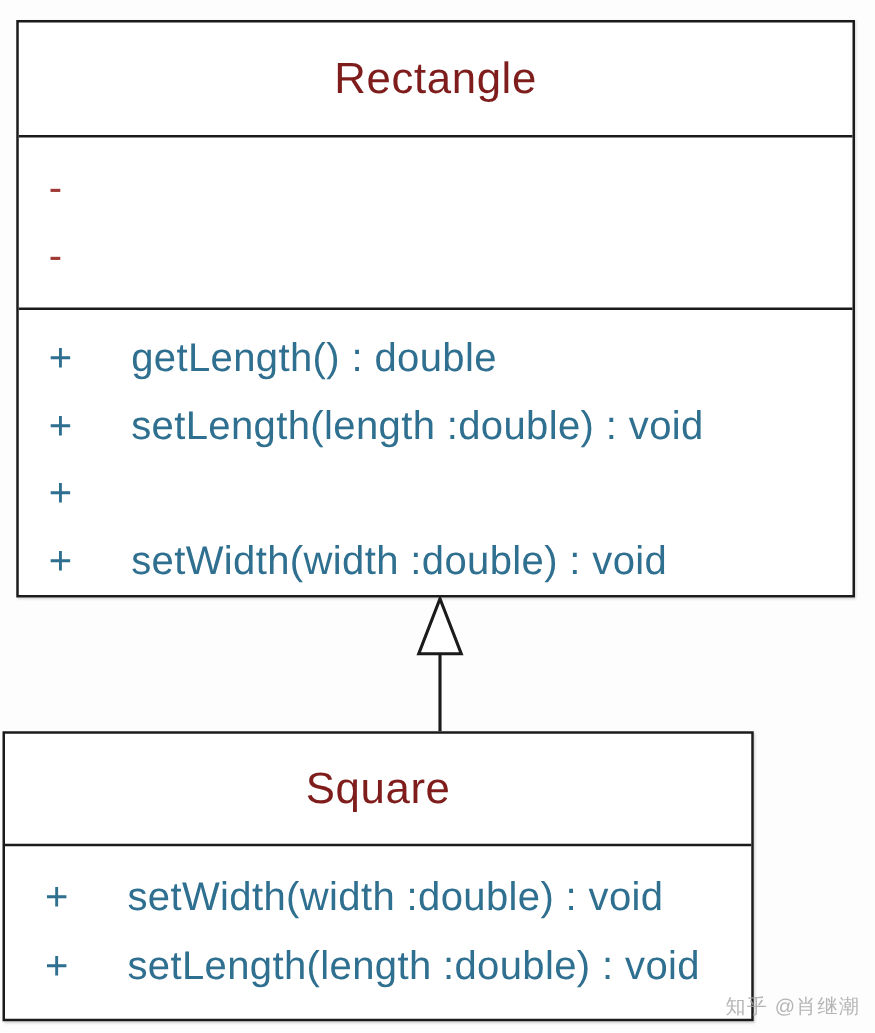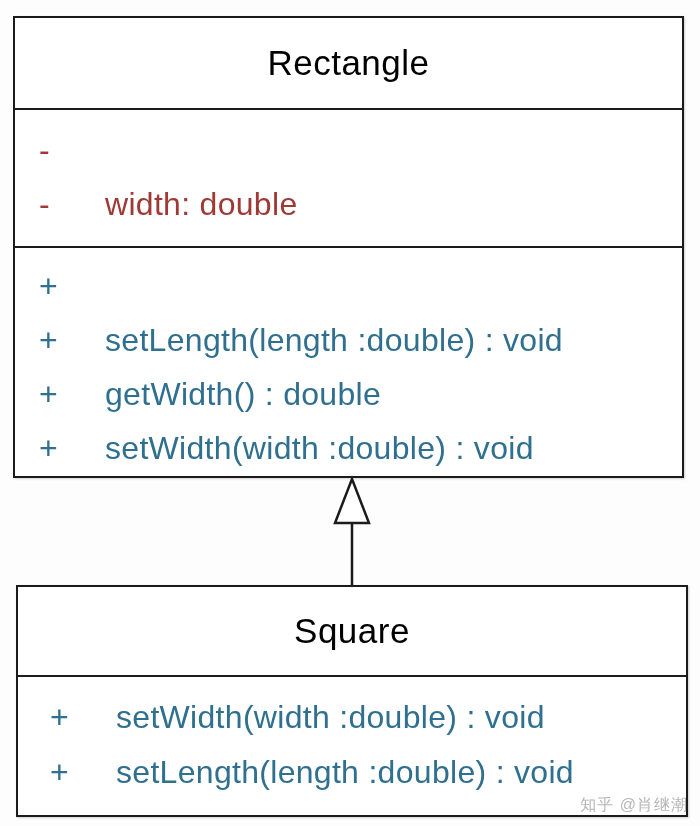--- a/index.html
+++ b/index.html
@@ -11,26 +11,26 @@
   }
   .canvas { position: relative; width: 700px; height: 826px; }
 
   .class-box {
     position: absolute;
     background: #ffffff;
     border: 2px solid #1b1b1b;
     box-shadow: 1px 1px 2px rgba(0,0,0,0.18);
   }
   .class-box.rectangle { left: 13px; top: 16px; width: 671px; height: 462px; }
-  .class-box.square    { left: 16px; top: 585px; width: 672px; height: 232px; }
+  .class-box.square    { left: 2px; top: 585px; width: 601px; height: 232px; }
 
   .title-section {
     display: flex; align-items: center; justify-content: center;
     border-bottom: 2px solid #1b1b1b;
-    color: #000000;
+    color: #7f1d1d;
     font-size: 35px;
     letter-spacing: 0.5px;
   }
   .rectangle .title-section { height: 92px; }
   .square .title-section    { height: 90px; }
 
   .attr-section {
     height: 138px;
     border-bottom: 2px solid #1b1b1b;
     padding-top: 13px;
@@ -81,35 +81,34 @@
 
   <div class="class-box rectangle">
     <div class="title-section">Rectangle</div>
 
     <div class="attr-section">
       <div class="member-row">
         <span class="member-sign">-</span>
       </div>
       <div class="member-row">
         <span class="member-sign">-</span>
-        <span>width: double</span>
       </div>
     </div>
 
     <div class="method-section">
       <div class="member-row">
         <span class="member-sign">+</span>
+        <span>getLength() : double</span>
       </div>
       <div class="member-row">
         <span class="member-sign">+</span>
         <span>setLength(length :double) : void</span>
       </div>
       <div class="member-row">
         <span class="member-sign">+</span>
-        <span>getWidth() : double</span>
       </div>
       <div class="member-row">
         <span class="member-sign">+</span>
         <span>setWidth(width :double) : void</span>
       </div>
     </div>
   </div>
 
   <svg class="inherit-arrow" viewBox="0 0 46 109" xmlns="http://www.w3.org/2000/svg">
     <line x1="23" y1="46" x2="23" y2="109" stroke="#1b1b1b" stroke-width="2.5"></line>

